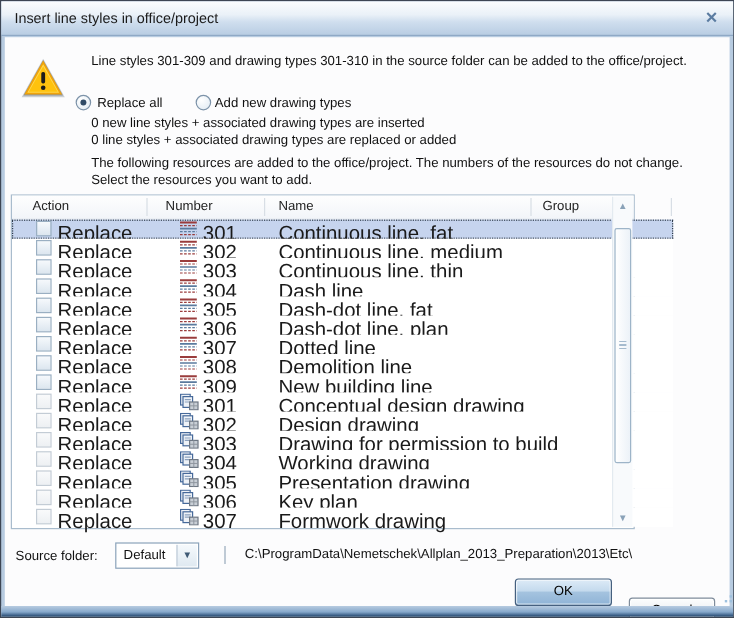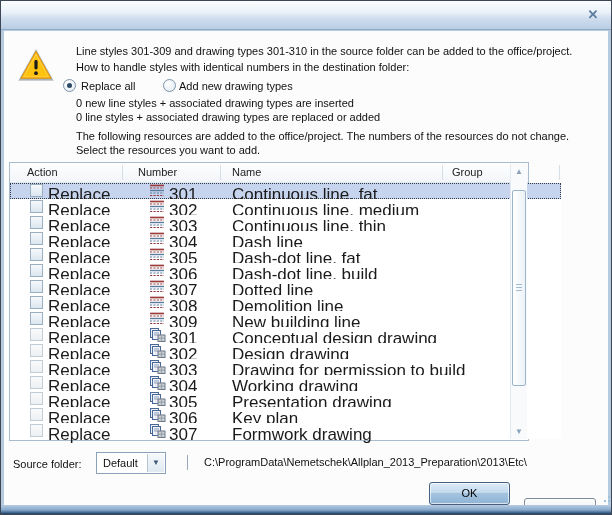--- a/index.html
+++ b/index.html
@@ -100,36 +100,36 @@
 
   .rgrip { position:absolute; right:5px; bottom:12px; width:2px; height:2px; background:#9ec1de;
     box-shadow:4px 0 #9ec1de, 8px 0 #9ec1de, 4px -4px #9ec1de, 8px -4px #9ec1de, 8px -8px #9ec1de; }
 </style>
 </head>
 <body>
 
 <div id="win">
 
   <div class="titlebar">
+    <div class="title">Insert line styles in office/project</div>
     <div class="close"><span>✕</span></div>
   </div>
 
   <div class="body"></div>
 
   <svg class="warn" viewBox="0 0 40 37">
     <path d="M20 2 L38 34 L2 34 Z" fill="#c9ced3"></path>
     <path d="M20 3 L36.5 32.5 L3.5 32.5 Z" fill="#8d9399"></path>
     <path d="M20 5 L34.5 31 L5.5 31 Z" fill="#ffd84d" stroke="#f0a30a" stroke-width="1.5"></path>
     <path d="M20 8.5 L32 29.5 L8 29.5 Z" fill="#ffc20e"></path>
     <rect x="18.4" y="13" width="3.2" height="9.5" rx="1.4" fill="#1c1c1c"></rect>
     <circle cx="20" cy="26.2" r="1.9" fill="#1c1c1c"></circle>
   </svg>
 
   <div class="txt" style="left:75px; top:44px;">Line styles 301-309 and drawing types 301-310 in the source folder can be added to the office/project.</div>
-  <div class="txt" style="left:75px; top:60px;">How to handle styles with identical numbers in the destination folder:</div>
 
   <div class="radio checked" style="left:62px; top:78px;">
       <div class="dot"></div>
     </div>
   <div class="txt" style="left:80px; top:79px;">Replace all</div>
   <div class="radio" style="left:162px; top:78px;"></div>
   <div class="txt" style="left:178px; top:79px;">Add new drawing types</div>
 
   <div class="txt" style="left:75px; top:96px;">0 new line styles + associated drawing types are inserted</div>
   <div class="txt" style="left:75px; top:110px;">0 line styles + associated drawing types are replaced or added</div>
@@ -228,21 +228,21 @@
     <span class="c-action">Replace</span>
     <svg class="c-icon line-style-icon" viewBox="0 0 17 14" width="17" height="14">
       <line x1="1" y1="1.5" x2="15" y2="1.5" stroke="#9a3c3c" stroke-width="1.7"></line>
       <line x1="1" y1="4" x2="15" y2="4" stroke="#9a3c3c" stroke-width="1" stroke-dasharray="2.2 1.2"></line>
       <line x1="1" y1="6.5" x2="15" y2="6.5" stroke="#5a7a9e" stroke-width="1.4"></line>
       <line x1="1" y1="9" x2="15" y2="9" stroke="#5a7a9e" stroke-width="1" stroke-dasharray="2.2 1.2"></line>
       <line x1="1" y1="11.5" x2="15" y2="11.5" stroke="#9a3c3c" stroke-width="1" stroke-dasharray="2.2 1.2"></line>
     </svg>
 
     <span class="c-number">306</span>
-    <span class="c-name">Dash-dot line, build</span>
+    <span class="c-name">Dash-dot line, plan</span>
     <span class="c-group"></span>
   </div>
         <div class="row line">
     <div class="c-check"></div>
     <span class="c-action">Replace</span>
     <svg class="c-icon line-style-icon" viewBox="0 0 17 14" width="17" height="14">
       <line x1="1" y1="1.5" x2="15" y2="1.5" stroke="#9a3c3c" stroke-width="1.7"></line>
       <line x1="1" y1="4" x2="15" y2="4" stroke="#9a3c3c" stroke-width="1" stroke-dasharray="2.2 1.2"></line>
       <line x1="1" y1="6.5" x2="15" y2="6.5" stroke="#5a7a9e" stroke-width="1.4"></line>
       <line x1="1" y1="9" x2="15" y2="9" stroke="#5a7a9e" stroke-width="1" stroke-dasharray="2.2 1.2"></line>

